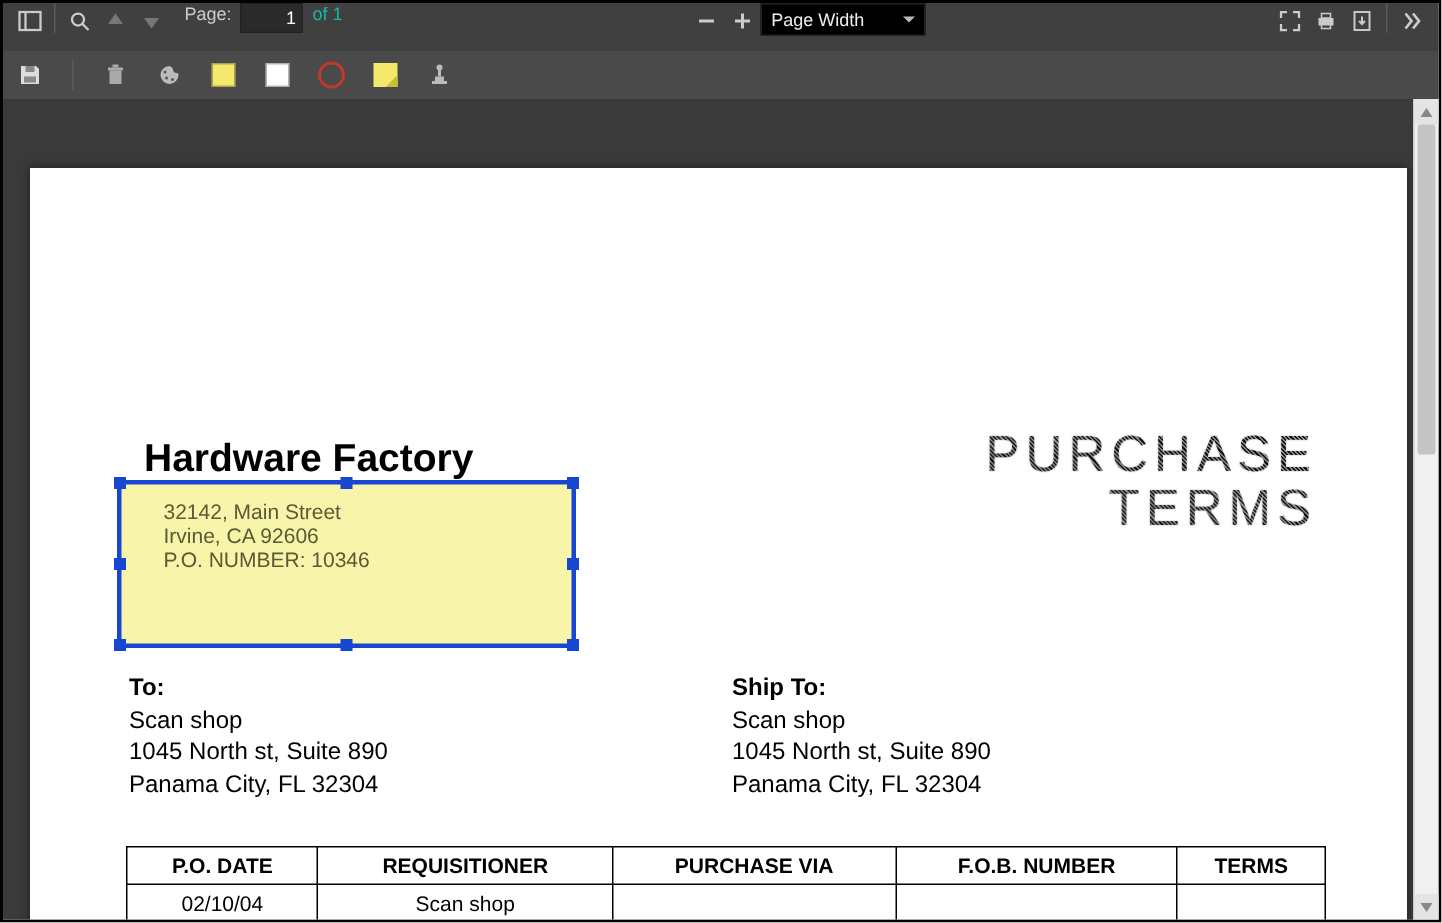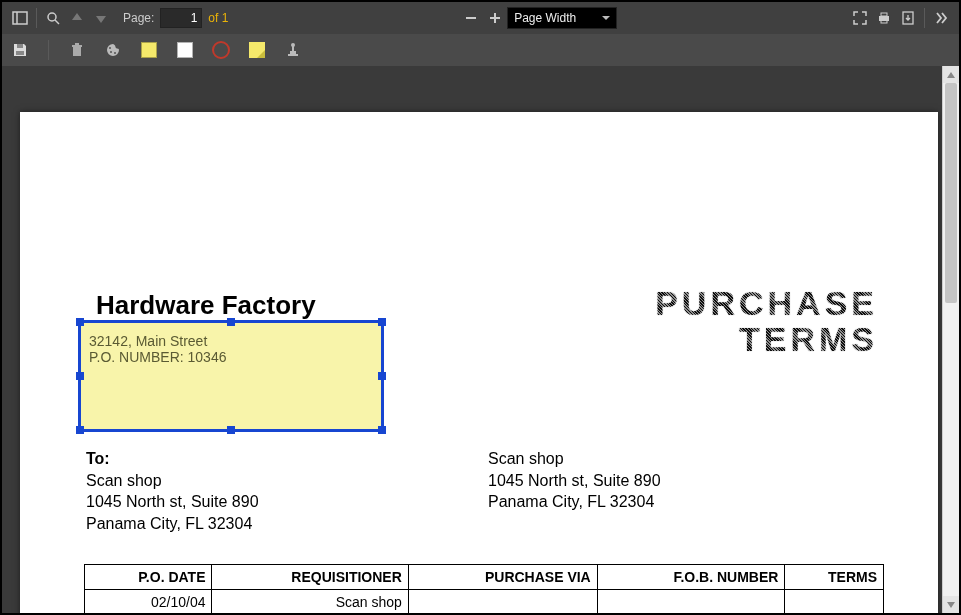--- a/index.html
+++ b/index.html
@@ -1,68 +1,68 @@
 <!DOCTYPE html>
 <html><head>
 <meta charset="utf-8">
 <style>
   * { box-sizing: border-box; margin: 0; padding: 0; }
   html, body { width: 961px; height: 615px; overflow: hidden; font-family: Arial, sans-serif; background: #fff; }
   .viewer { width: 961px; height: 615px; border: 2px solid #000; display: flex; flex-direction: column; }
-  .toolbar1 { background: #404040; height: 32px; display: flex; align-items: center; color: #ddd; font-size: 12px; padding: 0 6px; }
+  .toolbar1 { background: #404040; height: 32px; display: flex; color: #ddd; font-size: 12px; padding: 0 6px; }
   .toolbar2 { background: #4a4a4a; height: 32px; display: flex; align-items: center; padding: 0 6px; gap: 12px; }
   .tbtn { width: 24px; height: 24px; display: flex; align-items: center; justify-content: center; cursor: pointer; color: #ccc; }
   .tbtn svg { width: 16px; height: 16px; }
   .sep { width: 1px; height: 20px; background: #5a5a5a; margin: 0 4px; }
   .page-label { margin-left: 10px; margin-right: 6px; color:#ccc; }
   .page-input { width: 42px; height: 20px; background: #2a2a2a; color: #fff; border: 1px solid #222; text-align: right; padding: 0 4px; font-size: 12px; }
-  .of-label { margin-left: 6px; color:#eab308; }
+  .of-label { margin-left: 6px; color:#14b8a6; }
   .zoom-select { background: #000000; color: #eee; border: 1px solid #222; height: 22px; font-size: 12px; padding: 0 18px 0 6px; position: relative; display:flex; align-items:center; min-width:110px; }
   .zoom-select::after { content: ""; position: absolute; right: 6px; top: 8px; border: 4px solid transparent; border-top-color: #bbb; }
   .spacer { flex: 1; }
   .swatch { width: 16px; height: 16px; border: 1px solid rgba(0,0,0,0.3); }
   .sw-yellow { background: #f5e96b; }
   .sw-white { background: #fff; }
   .circle-ann { width: 18px; height: 18px; border: 2px solid #c0392b; border-radius: 50%; }
   .note-icon { width: 16px; height: 16px; background: #f5e96b; position: relative; }
   .note-icon::after { content:""; position:absolute; right:0; bottom:0; border:4px solid transparent; border-bottom-color:#c9bd3c; border-right-color:#c9bd3c; }
   .content-area { flex: 1; background: #3a3a3a; position: relative; display: flex; }
   .page-wrap { flex: 1; overflow: hidden; padding: 10px 4px 0 18px; }
   .page { background: #fff; width: 918px; height: 100%; position: relative; box-shadow: 0 0 6px rgba(0,0,0,0.5); padding: 0; margin-top: 36px; }
   .scrollbar { width: 17px; background: #f0f0f0; display:flex; flex-direction:column; border-left:1px solid #ccc; }
   .sb-btn { height: 17px; background: #e4e4e4; display:flex; align-items:center; justify-content:center; }
   .sb-track { flex: 1; position: relative; }
   .sb-thumb { position: absolute; top: 0; left: 2px; right: 2px; height: 220px; background: #c4c4c4; border-radius: 2px; }
 
   
   .doc { position: relative; width: 100%; height: 100%; font-family: Arial, sans-serif; color: #000; }
   .company { position: absolute; left: 76px; top: 178px; font-size: 26px; font-weight: bold; }
-  .po-title { position: absolute; right: 60px; top: 174px; font-size: 34px; font-weight: bold; text-align: right; color: #333; letter-spacing: 4px; line-height: 1.05;
+  .po-title { position: absolute; right: 60px; top: 174px; font-size: 34px; font-weight: normal; text-align: right; color: #333; letter-spacing: 4px; line-height: 1.05;
     background-image: repeating-linear-gradient(45deg, rgba(0,0,0,0.9) 0 1px, rgba(255,255,255,0.9) 1px 2px);
     -webkit-background-clip: text; background-clip: text; color: transparent;
     text-shadow: 0 0 1px rgba(0,0,0,0.45);
   }
-  .ann-box { position: absolute; left: 58px; top: 208px; width: 306px; height: 112px; background: rgba(247,242,155,0.85); border: 3px solid #1746d1; padding: 10px 8px; font-size: 14px; color: #5a5a33; }
+  .ann-box { position: absolute; left: 58px; top: 208px; width: 306px; height: 112px; background: rgba(247,242,155,0.85); border: 3px solid #1746d1; padding: 10px 28px; font-size: 14px; color: #5a5a33; }
   .ann-box .line1 { }
   .ann-box .line2 { }
   .ann-box .line3 { margin-bottom: 12px; }
   .ann-box .po-num { font-weight: normal; }
   .handle { position: absolute; width: 8px; height: 8px; background: #1746d1; }
   .h-tl { left: -5px; top: -5px; } .h-tr { right: -5px; top: -5px; }
   .h-bl { left: -5px; bottom: -5px; } .h-br { right: -5px; bottom: -5px; }
   .h-tm { left: 50%; top: -5px; margin-left:-4px; } .h-bm { left: 50%; bottom: -5px; margin-left:-4px; }
   .h-ml { left: -5px; top: 50%; margin-top:-4px; } .h-mr { right: -5px; top: 50%; margin-top:-4px; }
 
   .addr-to { position: absolute; left: 66px; top: 336px; font-size: 16px; line-height: 1.35; }
   .addr-to .lbl { font-weight: bold; }
   .addr-ship { position: absolute; left: 468px; top: 336px; font-size: 16px; line-height: 1.35; }
   .addr-ship .lbl { font-weight: bold; }
 
   .po-table { position: absolute; left: 64px; top: 452px; border-collapse: collapse; width: 800px; font-size: 14px; }
-  .po-table th, .po-table td { border: 1px solid #000; padding: 4px 6px; text-align: right; }
+  .po-table th, .po-table td { border: 1px solid #000; padding: 4px 6px; text-align: center; }
   .po-table th { font-weight: bold; }
   .po-table td { height: 20px; }
 </style>
 </head>
 <body>
 
 <div class="viewer">
 
   <div class="toolbar1">
     <div class="tbtn">
@@ -188,39 +188,41 @@
       <div class="page">
         <div class="doc">
           <div class="company">Hardware Factory</div>
           <div class="po-title">
             <span>PURCHASE</span><br>
             <span>TERMS</span>
           </div>
 
           <div class="ann-box">
             <div class="line1">32142, Main Street</div>
+            <div class="line2">Irvine, CA 92606</div>
             <div class="po-num">P.O. NUMBER: 10346</div>
             <div class="handle h-tl"></div>
             <div class="handle h-tm"></div>
             <div class="handle h-tr"></div>
             <div class="handle h-ml"></div>
             <div class="handle h-mr"></div>
             <div class="handle h-bl"></div>
             <div class="handle h-bm"></div>
             <div class="handle h-br"></div>
           </div>
 
           <div class="addr-to">
             <div class="lbl">To:</div>
             <div>Scan shop</div>
             <div>1045 North st, Suite 890</div>
             <div>Panama City, FL 32304</div>
           </div>
 
           <div class="addr-ship">
+            <div class="lbl">Ship To:</div>
             <div>Scan shop</div>
             <div>1045 North st, Suite 890</div>
             <div>Panama City, FL 32304</div>
           </div>
 
           <table class="po-table">
             <tbody>
                 <tr>
               <th>P.O. DATE</th>
               <th>REQUISITIONER</th>

